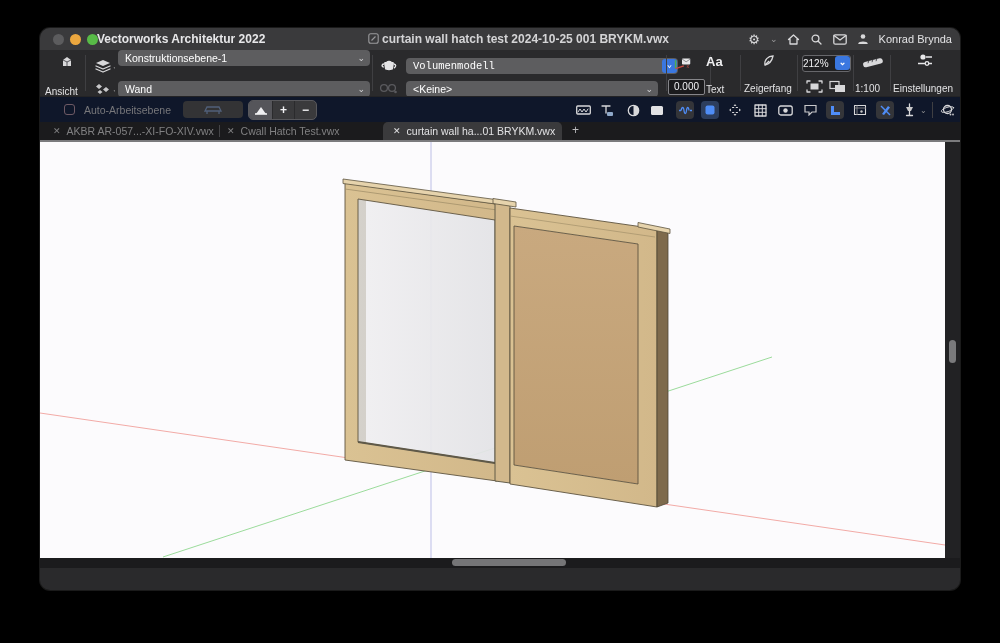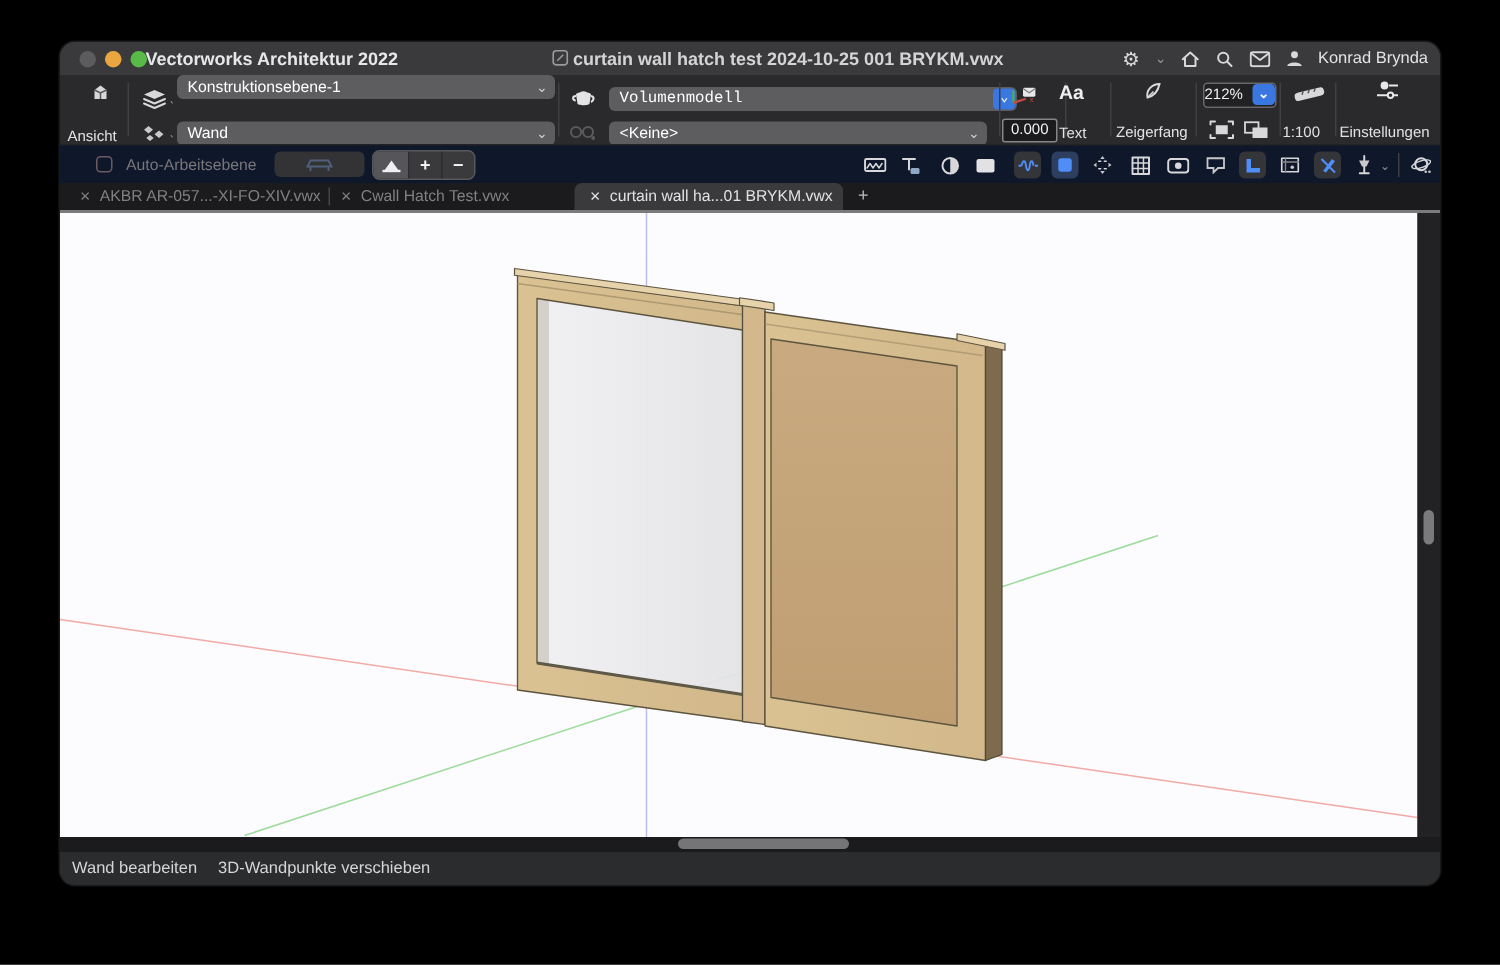--- a/index.html
+++ b/index.html
@@ -408,18 +408,14 @@
     </div>
     <div class="vtrack">
       <div class="vthumb"></div>
     </div>
   </div>
 
   <div class="hstrip">
     <div class="hthumb"></div>
   </div>
 
-  <div class="statusbar">
-    <span>Wand bearbeiten</span>
-    <span>3D-Wandpunkte verschieben</span>
-  </div>
 
 </div>
 
 </body></html>

